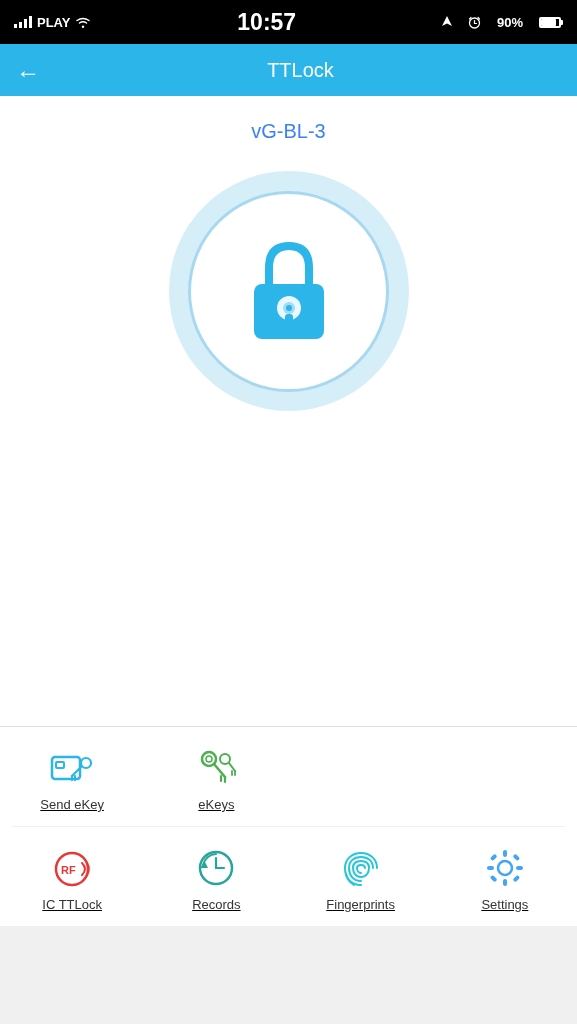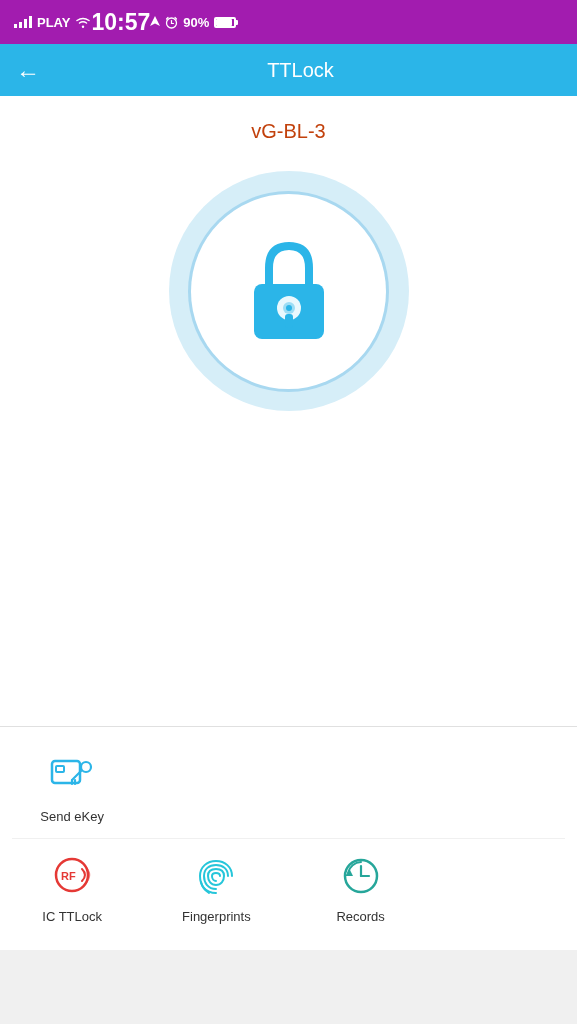--- a/index.html
+++ b/index.html
@@ -7,32 +7,33 @@
     body {
       width: 577px;
       height: 1024px;
       font-family: -apple-system, 'Helvetica Neue', Arial, sans-serif;
       background: #f0f0f0;
       overflow: hidden;
     }
 
     
     .status-bar {
-      background: #a21caf;
+      background: #000000;
       height: 44px;
       display: flex;
       align-items: center;
+      justify-content: space-between;
       padding: 8px 14px;
       color: white;
       font-size: 13px;
       font-weight: 600;
     }
     .status-left { display: flex; align-items: center; gap: 5px; }
     .status-center { font-size: 23px; font-weight: 600; }
-    .status-right { display: flex; align-items: center; gap: 5px; font-size: 13px; }
+    .status-right { display: flex; align-items: center; gap: 16px; font-size: 13px; }
 
     
     .signal-bars { display: flex; align-items: flex-end; gap: 2px; height: 12px; }
     .signal-bars span { display: block; width: 3px; background: white; }
     .signal-bars span:nth-child(1) { height: 4px; }
     .signal-bars span:nth-child(2) { height: 6px; }
     .signal-bars span:nth-child(3) { height: 9px; }
     .signal-bars span:nth-child(4) { height: 12px; }
 
     
@@ -79,21 +80,21 @@
       background: white;
       height: 630px;
       display: flex;
       flex-direction: column;
       align-items: center;
       padding: 24px 0 0 0;
     }
 
     .lock-name {
       font-size: 20px;
-      color: #c2410c;
+      color: #3b82f6;
       margin-bottom: 28px;
       font-weight: 400;
     }
 
     
     .lock-outer-ring {
       width: 240px;
       height: 240px;
       border-radius: 50%;
       background: #d6eef8;
@@ -114,21 +115,22 @@
     .lock-icon-svg {
       width: 100px;
       height: 110px;
     }
 
     
     .bottom-menu {
       background: white;
       border-top: 1px solid #e0e0e0;
       flex: 1;
-      padding: 12px 0;
+      padding: 0 0;
+      text-decoration: underline;
     }
 
     .menu-grid {
       display: grid;
       grid-template-columns: repeat(4, 1fr);
       gap: 0;
     }
 
     .menu-item {
       display: flex;
@@ -136,21 +138,21 @@
       align-items: center;
       padding: 16px 8px 12px;
       cursor: pointer;
       gap: 8px;
     }
 
     .menu-icon {
       width: 46px;
       height: 46px;
       display: flex;
-      align-items: flex-start;
+      align-items: flex-end;
       justify-content: center;
     }
 
     .menu-label {
       font-size: 13px;
       color: #333;
       text-align: center;
       line-height: 1.3;
     }
 
@@ -245,66 +247,103 @@
           <circle cx="36" cy="12" r="5" stroke="#2bb5e8" stroke-width="2.2" fill="none"></circle>
           <line x1="31" y1="16" x2="22" y2="25" stroke="#2bb5e8" stroke-width="2.2" stroke-linecap="round"></line>
           <line x1="25" y1="25" x2="25" y2="29" stroke="#2bb5e8" stroke-width="2.2" stroke-linecap="round"></line>
           <line x1="22" y1="25" x2="22" y2="29" stroke="#2bb5e8" stroke-width="2.2" stroke-linecap="round"></line>
         </svg>
       </div>
       <span class="menu-label">Send eKey</span>
     </div>
 
 
+    <div class="menu-item">
+      <div class="menu-icon">
+        <svg width="42" height="40" viewBox="0 0 42 40">
+
+          <circle cx="14" cy="10" r="7" stroke="#4caf50" stroke-width="2.5" fill="none"></circle>
+          <circle cx="14" cy="10" r="3" stroke="#4caf50" stroke-width="1.5" fill="none"></circle>
+          <line x1="19" y1="15" x2="30" y2="28" stroke="#4caf50" stroke-width="2.5" stroke-linecap="round"></line>
+          <line x1="26" y1="27" x2="26" y2="32" stroke="#4caf50" stroke-width="2.2" stroke-linecap="round"></line>
+          <line x1="30" y1="28" x2="30" y2="33" stroke="#4caf50" stroke-width="2.2" stroke-linecap="round"></line>
+
+          <circle cx="30" cy="10" r="5" stroke="#4caf50" stroke-width="2" fill="none"></circle>
+          <line x1="34" y1="14" x2="40" y2="22" stroke="#4caf50" stroke-width="2" stroke-linecap="round"></line>
+          <line x1="37" y1="22" x2="37" y2="26" stroke="#4caf50" stroke-width="1.8" stroke-linecap="round"></line>
+          <line x1="40" y1="22" x2="40" y2="26" stroke="#4caf50" stroke-width="1.8" stroke-linecap="round"></line>
+        </svg>
+      </div>
+      <span class="menu-label">eKeys</span>
+    </div>
 
   </div>
 
   <div class="menu-divider"></div>
 
   <div class="menu-grid">
 
     <div class="menu-item">
       <div class="menu-icon">
         <svg width="44" height="40" viewBox="0 0 44 40">
 
           <circle cx="22" cy="20" r="16" stroke="#e53935" stroke-width="2.5" fill="none"></circle>
 
           <text x="11" y="25" font-size="11" font-weight="bold" fill="#e53935">RF</text>
 
           <path d="M32 14 Q38 20 32 26" stroke="#e53935" stroke-width="2" fill="none" stroke-linecap="round"></path>
           <path d="M35 11 Q44 20 35 29" stroke="#e53935" stroke-width="1.5" fill="none" stroke-linecap="round" opacity="0.6"></path>
         </svg>
       </div>
       <span class="menu-label">IC TTLock</span>
+    </div>
+
+    <div class="menu-item">
+      <div class="menu-icon">
+        <svg width="42" height="42" viewBox="0 0 42 42">
+
+          <circle cx="21" cy="21" r="16" stroke="#26a69a" stroke-width="2.5" fill="none"></circle>
+
+          <line x1="21" y1="21" x2="21" y2="11" stroke="#26a69a" stroke-width="2.2" stroke-linecap="round"></line>
+          <line x1="21" y1="21" x2="29" y2="21" stroke="#26a69a" stroke-width="2.2" stroke-linecap="round"></line>
+
+          <path d="M8 18 A14 14 0 0 1 21 7" stroke="#26a69a" stroke-width="2" fill="none" stroke-linecap="round"></path>
+          <polygon points="5,21 10,15 13,21" fill="#26a69a"></polygon>
+        </svg>
+      </div>
+      <span class="menu-label">Records</span>
     </div>
 
     <div class="menu-item">
       <div class="menu-icon">
         <svg width="42" height="42" viewBox="0 0 42 42">
 
           <path d="M21 38 C10 38 5 30 5 21 C5 12 12 6 21 6 C30 6 37 12 37 21" stroke="#26c6da" stroke-width="2" fill="none" stroke-linecap="round"></path>
           <path d="M21 34 C13 34 9 28 9 21 C9 14 14 10 21 10 C28 10 33 14 33 21" stroke="#26c6da" stroke-width="2" fill="none" stroke-linecap="round"></path>
           <path d="M21 30 C16 30 13 26 13 21 C13 16 16 14 21 14 C26 14 29 16 29 21 C29 26 26 30 21 30" stroke="#26c6da" stroke-width="2" fill="none" stroke-linecap="round"></path>
           <path d="M21 26 C19 26 17 24 17 21 C17 18 19 18 21 18 C23 18 25 18 25 21" stroke="#26c6da" stroke-width="2" fill="none" stroke-linecap="round"></path>
           <path d="M14 38 C11 36 7 32 6 27" stroke="#26c6da" stroke-width="2" fill="none" stroke-linecap="round"></path>
         </svg>
       </div>
       <span class="menu-label">Fingerprints</span>
     </div>
 
     <div class="menu-item">
       <div class="menu-icon">
         <svg width="42" height="42" viewBox="0 0 42 42">
 
-          <circle cx="21" cy="21" r="16" stroke="#26a69a" stroke-width="2.5" fill="none"></circle>
-
-          <line x1="21" y1="21" x2="21" y2="11" stroke="#26a69a" stroke-width="2.2" stroke-linecap="round"></line>
-          <line x1="21" y1="21" x2="29" y2="21" stroke="#26a69a" stroke-width="2.2" stroke-linecap="round"></line>
-
-          <path d="M8 18 A14 14 0 0 1 21 7" stroke="#26a69a" stroke-width="2" fill="none" stroke-linecap="round"></path>
-          <polygon points="5,21 10,15 13,21" fill="#26a69a"></polygon>
-        </svg>
-      </div>
-      <span class="menu-label">Records</span>
-    </div>
-
+          <circle cx="21" cy="21" r="7" stroke="#42a5f5" stroke-width="2.5" fill="none"></circle>
+
+          <rect x="19" y="3" width="4" height="7" rx="2" fill="#42a5f5"></rect>
+          <rect x="19" y="32" width="4" height="7" rx="2" fill="#42a5f5"></rect>
+          <rect x="3" y="19" width="7" height="4" rx="2" fill="#42a5f5"></rect>
+          <rect x="32" y="19" width="7" height="4" rx="2" fill="#42a5f5"></rect>
+
+          <rect x="8" y="7" width="4" height="7" rx="2" fill="#42a5f5" transform="rotate(45 10 10)"></rect>
+          <rect x="30" y="7" width="4" height="7" rx="2" fill="#42a5f5" transform="rotate(-45 32 10)"></rect>
+          <rect x="8" y="28" width="4" height="7" rx="2" fill="#42a5f5" transform="rotate(-45 10 32)"></rect>
+          <rect x="30" y="28" width="4" height="7" rx="2" fill="#42a5f5" transform="rotate(45 32 32)"></rect>
+        </svg>
+      </div>
+      <span class="menu-label">Settings</span>
+    </div>
   </div>
 </div>
 
 </body></html>

